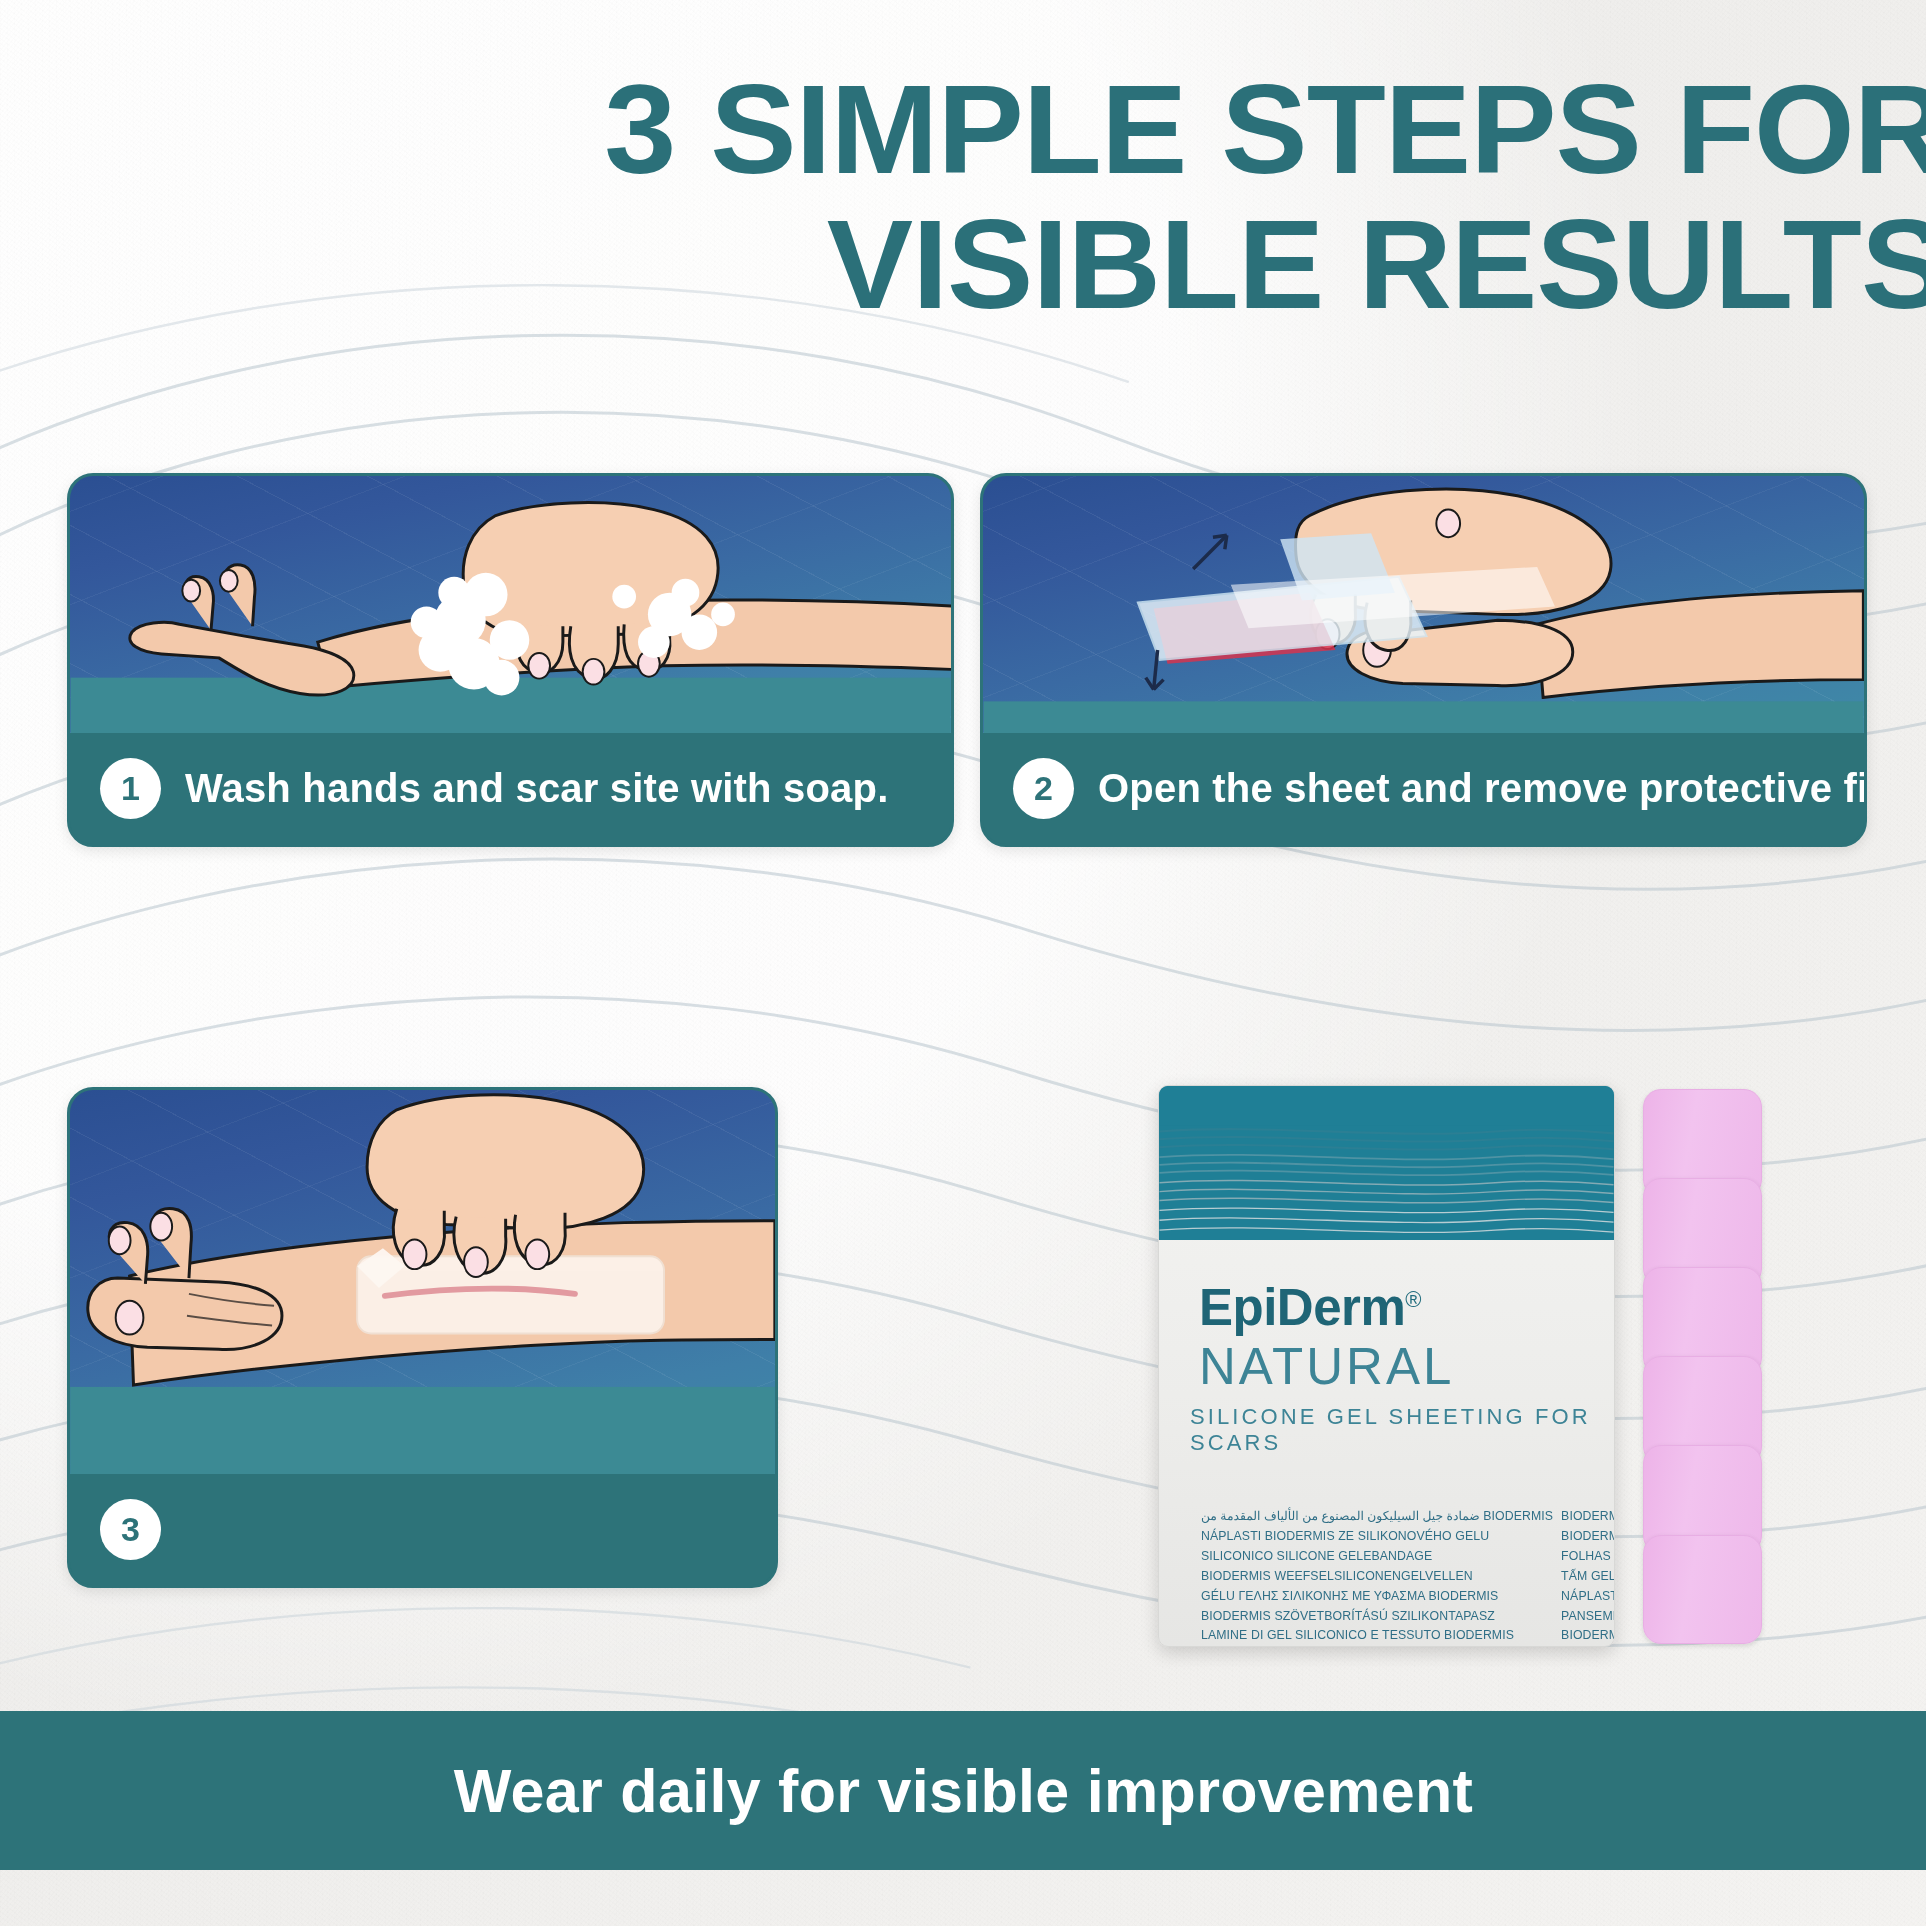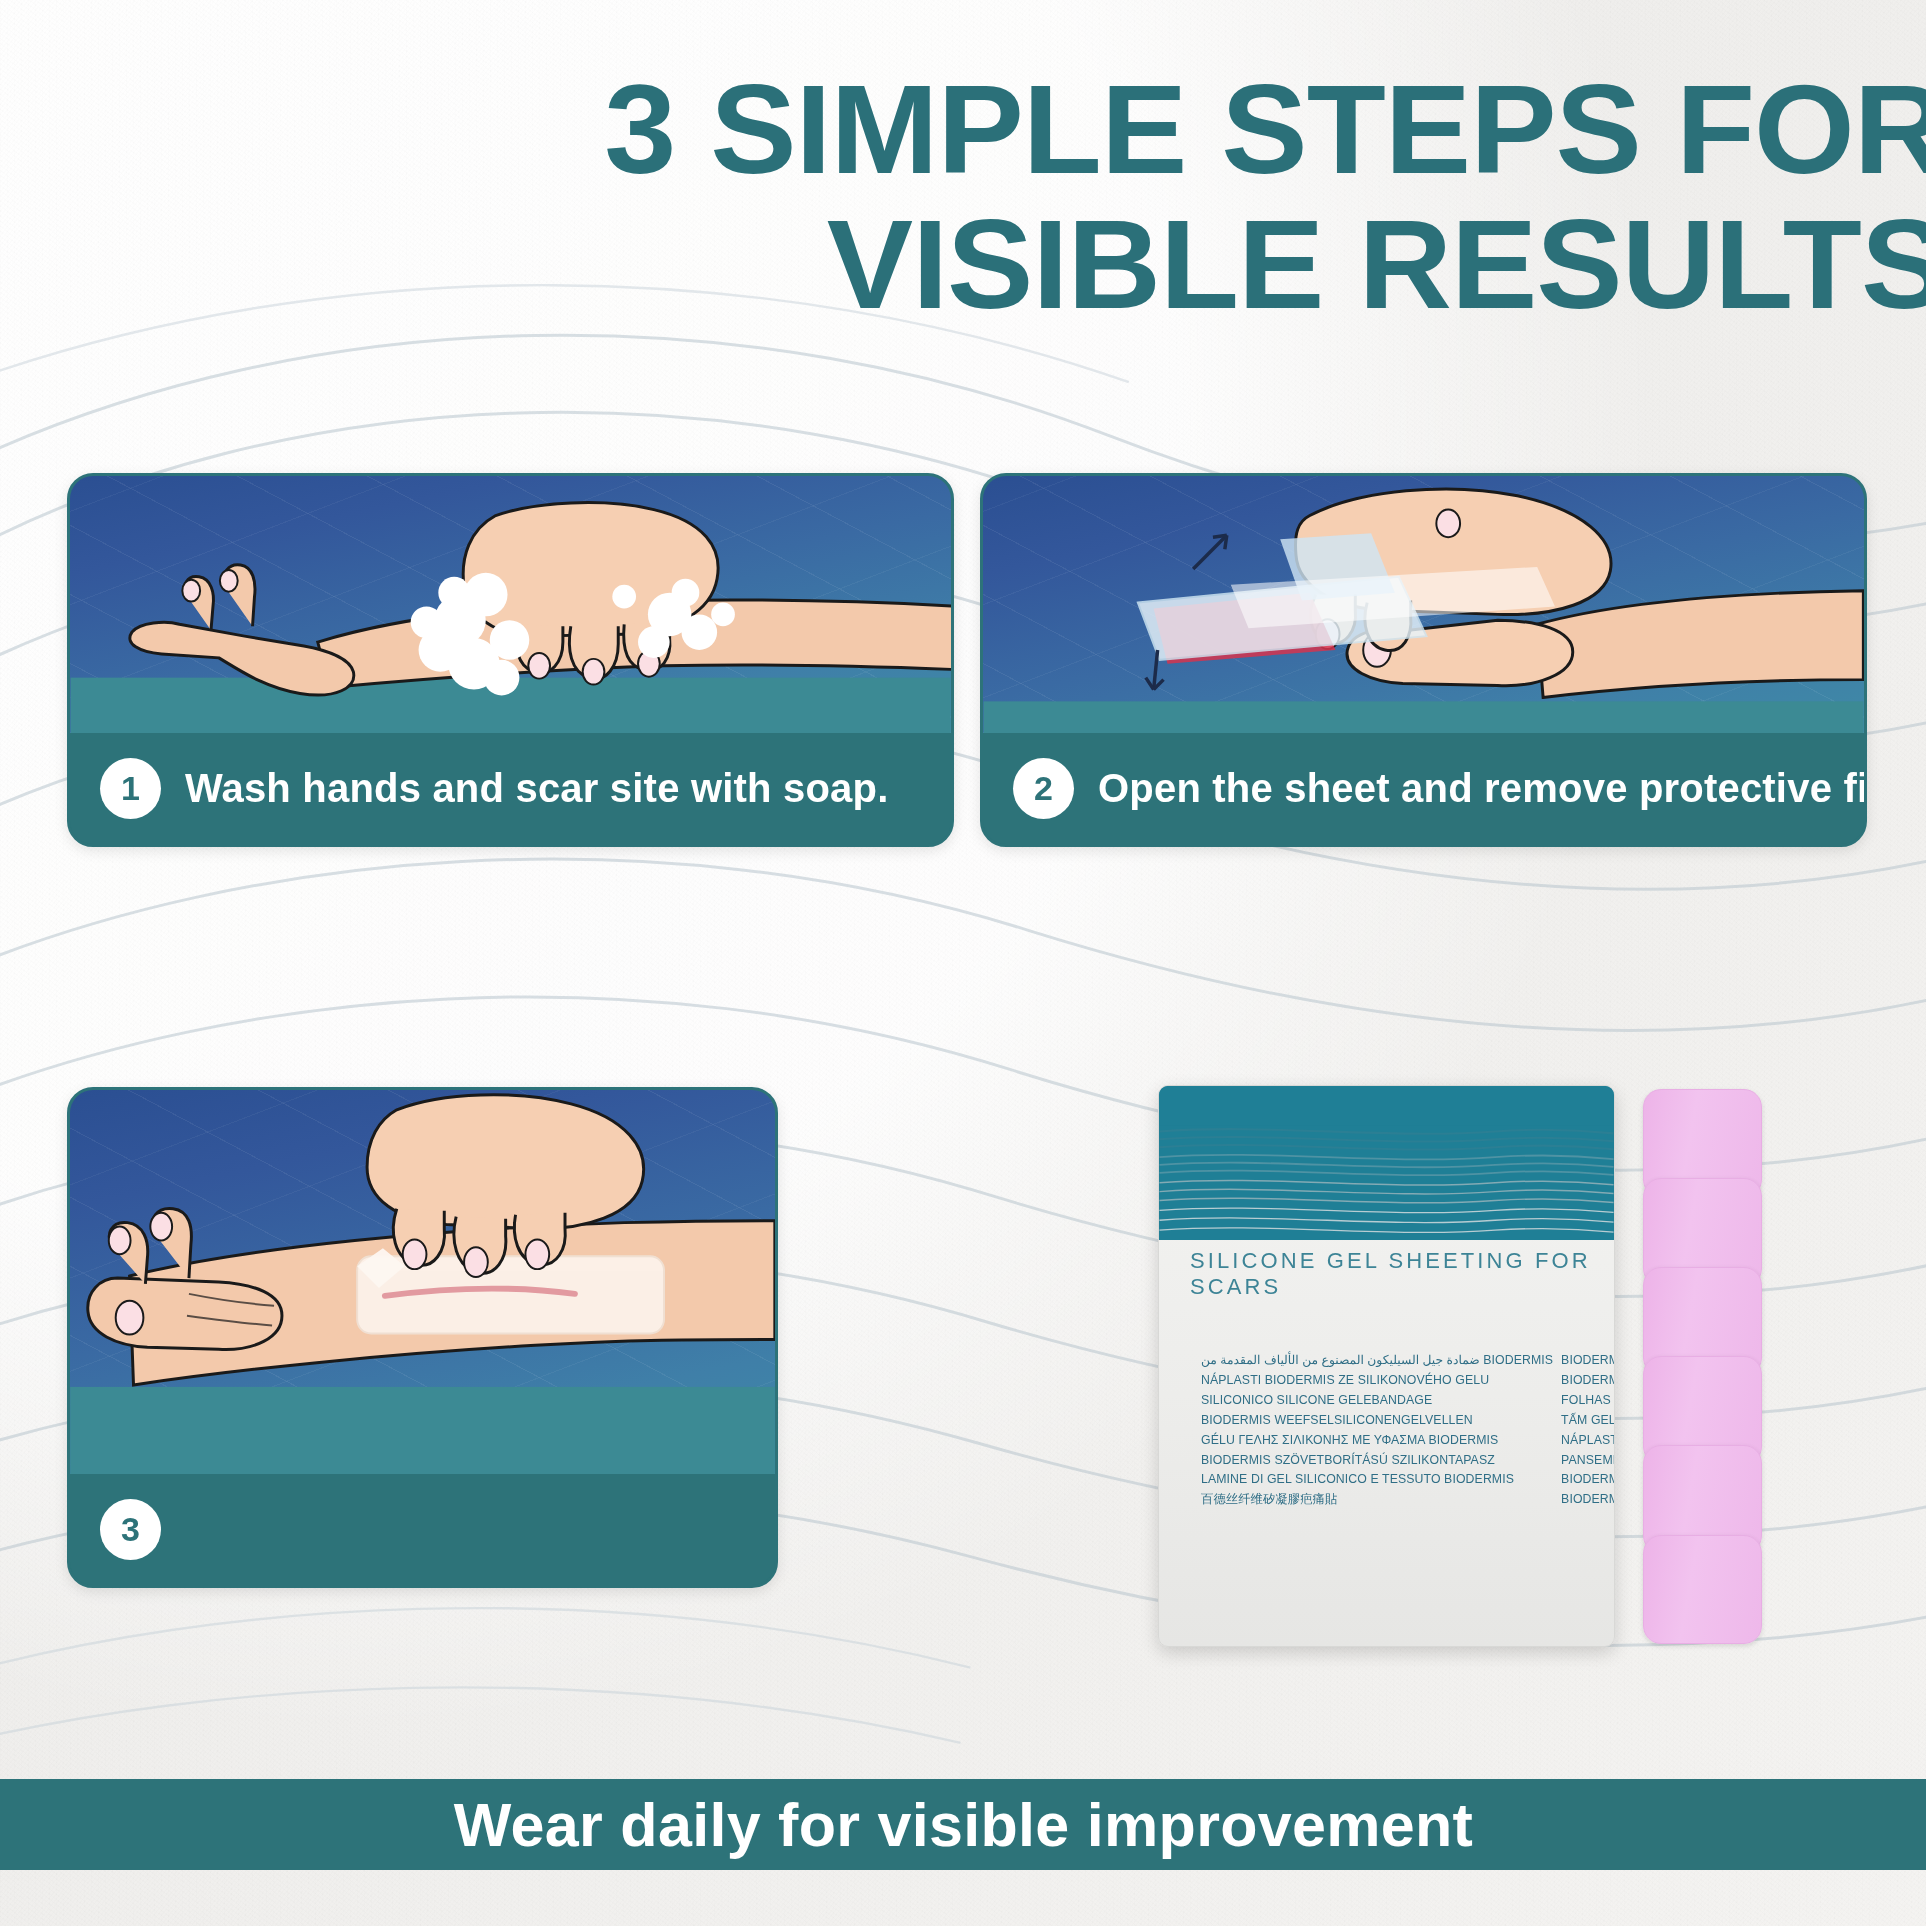--- a/index.html
+++ b/index.html
@@ -54,21 +54,21 @@
   }
   .caption{position:absolute;left:0;right:0;bottom:0;height:111px;background:#2d7379;
     display:flex;align-items:center;padding-left:30px;box-sizing:border-box;}
   .num{width:61px;height:61px;border-radius:50%;background:#ffffff;color:#2d7379;
     font-weight:bold;font-size:34px;display:flex;align-items:center;justify-content:center;
     flex:0 0 auto;}
   .cap-text{color:#fff;font-weight:bold;font-size:40px;margin-left:24px;letter-spacing:0.2px;
     white-space:nowrap;}
 
   
-  .banner{position:absolute;left:0;right:0;bottom:57px;height:91px;background:#2d7379;
+  .banner{position:absolute;left:0;right:0;bottom:57px;height:159px;background:#2d7379;
     display:flex;align-items:center;justify-content:center;}
   .banner-text{color:#fff;font-weight:bold;font-size:61px;letter-spacing:0.3px;}
 
   
   .pkg{position:absolute;background:linear-gradient(180deg,#f4f4f2 0%,#ededeb 55%,#e6e6e4 100%);
     border-radius:10px;box-shadow:0 6px 18px rgba(0,0,0,.16);overflow:hidden;
     border:1px solid #d8d8d6;}
   .pkg-top{position:relative;height:154px;background:#1f7f96;overflow:hidden;}
   .pkg-title{color:#236d7e;font-size:51px;letter-spacing:-0.5px;margin:38px 0 0 40px;font-weight:400;}
   .pkg-title .bold{font-weight:600;color:#1f6576;}
@@ -261,20 +261,22 @@
           <path d="M0 116 C 110 108, 230 124, 340 116 C 400 112, 440 116, 460 118"></path>
         </g>
         <g fill="none" stroke="#b7ccd2" stroke-width="1.3">
           <path d="M0 126 C 110 118, 230 134, 340 126 C 400 122, 440 126, 460 128"></path>
           <path d="M0 136 C 110 128, 230 144, 340 136 C 400 132, 440 136, 460 138"></path>
           <path d="M0 146 C 110 138, 230 154, 340 146 C 400 142, 440 146, 460 148"></path>
         </g>
       </svg>
     </div>
 
+    <div class="pkg-title"><span class="bold">EpiDerm</span><span class="reg">®</span>
+      <span class="nat">NATURAL</span></div>
     <div class="pkg-sub">SILICONE GEL SHEETING FOR SCARS</div>
 
     <div class="langs">
       <div class="lang-col">
         <div>ضمادة جيل السيليكون المصنوع من الألياف المقدمة من BIODERMIS</div>
         <div>NÁPLASTI BIODERMIS ZE SILIKONOVÉHO GELU</div>
         <div>SILICONICO SILICONE GELEBANDAGE</div>
         <div>BIODERMIS WEEFSELSILICONENGELVELLEN</div>
         <div>GÉLU ΓΕΛΗΣ ΣΙΛΙΚΟΝΗΣ ΜΕ ΥΦΑΣΜΑ BIODERMIS</div>
         <div>BIODERMIS SZÖVETBORÍTÁSÚ SZILIKONTAPASZ</div>

